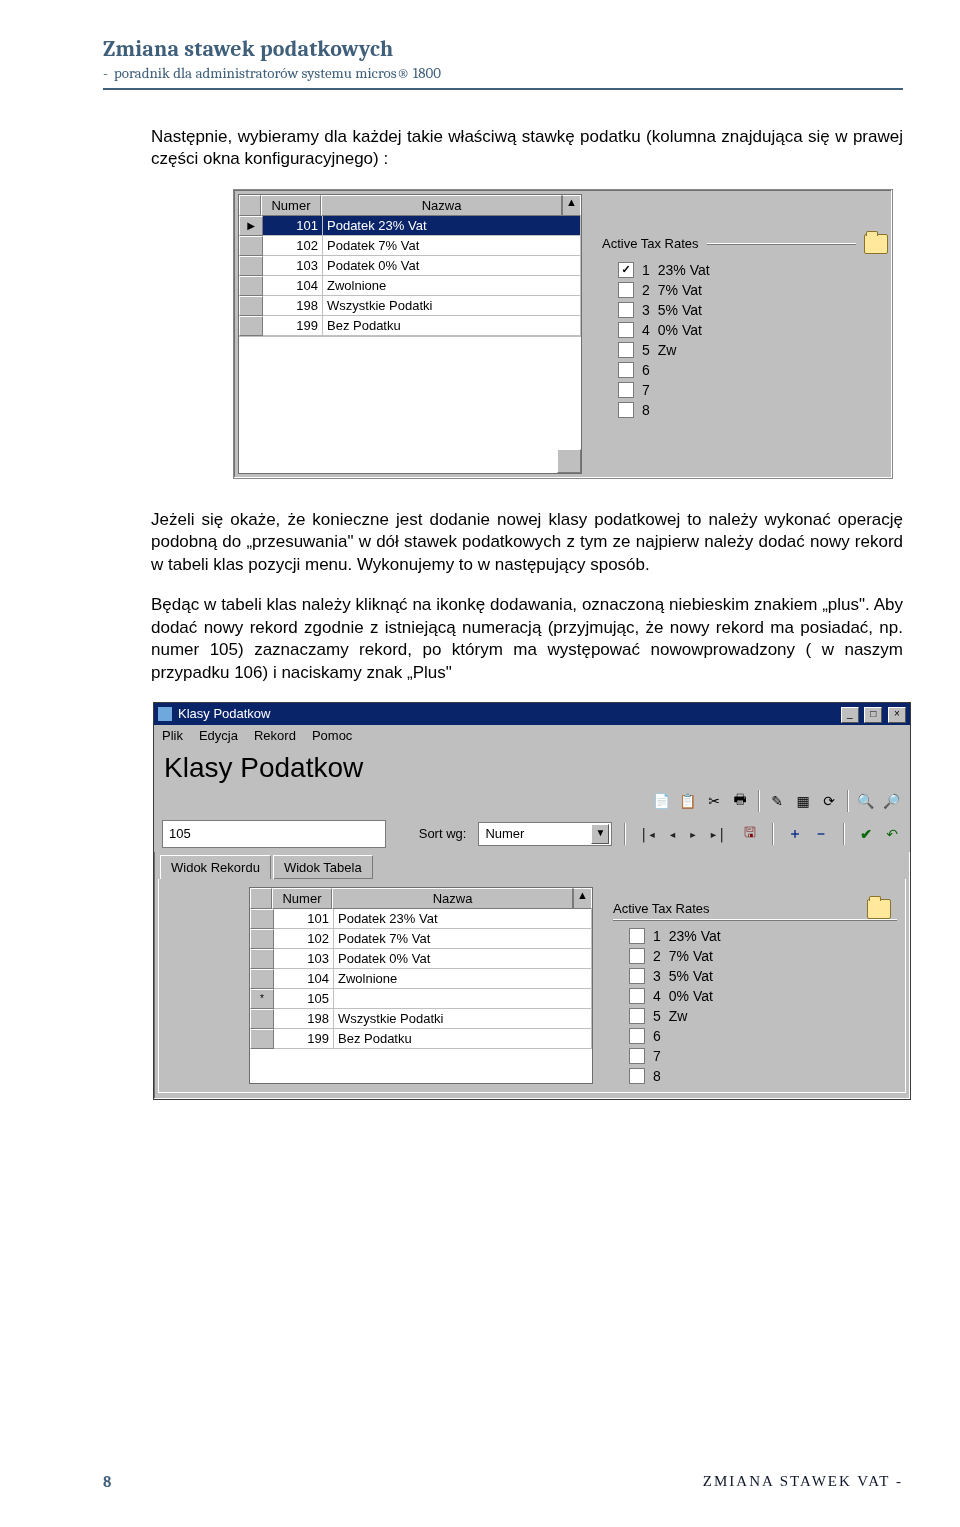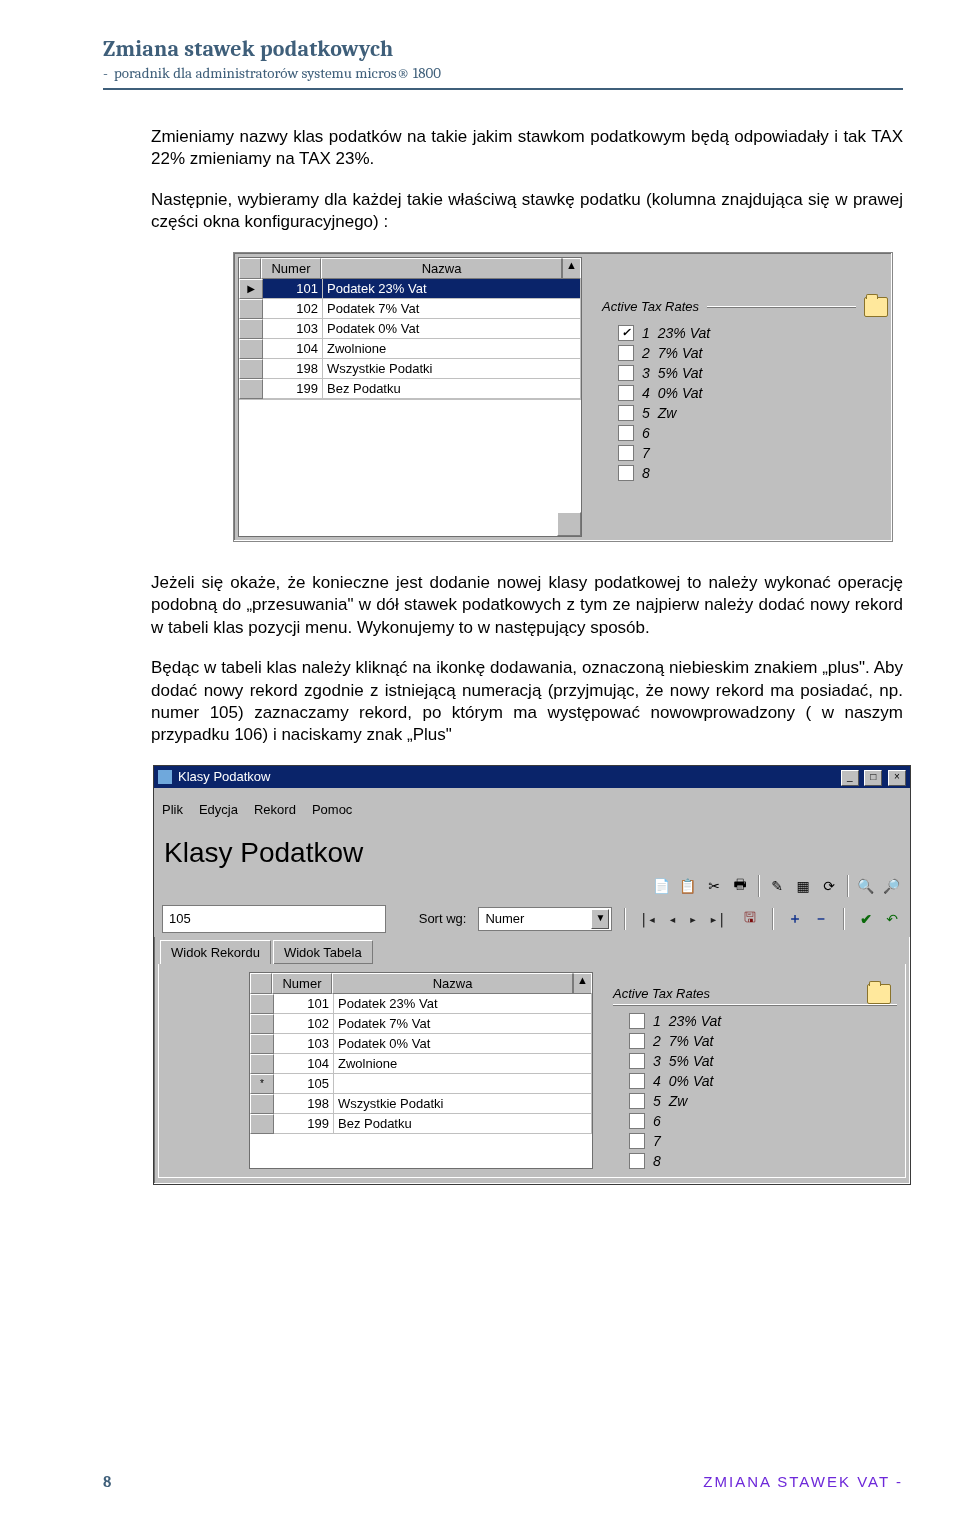--- a/index.html
+++ b/index.html
@@ -85,21 +85,21 @@
   .grow{display:flex;height:20px;align-items:stretch;}
   .grow .cell{border-right:1px solid #c0c0c0;border-bottom:1px solid #c0c0c0;padding:2px 4px;box-sizing:border-box;}
   .grow .c-left{width:22px;background:#bfbfbf;border:1px solid #fff;border-right:1px solid #7a7a7a;border-bottom:1px solid #7a7a7a;display:flex;align-items:center;justify-content:center;font-size:10px;}
   .grow .c-num{width:60px;text-align:right;}
   .grow .c-name{flex:1;}
   .grow.sel .c-num,.grow.sel .c-name{background:#0a246a;color:#fff;}
   .grid1-blank{height:120px;border-top:1px solid #c0c0c0;}
   .scroll-end{display:flex;justify-content:flex-end;}
   .scroll-knob{width:22px;height:22px;background:#bfbfbf;border:1px solid #fff;border-right-color:#7a7a7a;border-bottom-color:#7a7a7a;margin-top:-8px;}
   
-  .rpanel{flex:1;padding-top:40px;font-style:italic;}
+  .rpanel{flex:1;padding-top:40px;}
   .atr-head{display:flex;align-items:center;gap:8px;margin-bottom:4px;}
   .atr-line{height:1px;background:#fff;box-shadow:0 1px 0 #7a7a7a;flex:1;}
   .folder-icon{width:22px;height:18px;background:#ffe89c;border:1px solid #8a732b;border-radius:2px;position:relative;}
   .folder-icon::before{content:"";position:absolute;top:-4px;left:1px;width:10px;height:4px;background:#ffe89c;border:1px solid #8a732b;border-bottom:none;border-radius:2px 2px 0 0;}
   .chk-row{display:flex;align-items:center;gap:8px;padding:4px 0 0 16px;font-size:14px;}
   .chk{width:14px;height:14px;background:#fff;border:1px solid #7a7a7a;display:inline-flex;align-items:center;justify-content:center;font-size:11px;}
   .chk.checked::after{content:"✓";color:#000;font-weight:bold;}
 
   
   .sshot2{
@@ -113,21 +113,21 @@
     height:22px;
     background:linear-gradient(#0a246a,#0a246a);
     color:#fff;
     font-size:13px;
     display:flex;align-items:center;
     padding:0 4px;
     justify-content:space-between;
   }
   .titlebar .ticon{width:14px;height:14px;background:#6fa8dc;margin-right:6px;display:inline-block;}
   .titlebar .tbtns span{width:16px;height:14px;background:#bfbfbf;display:inline-block;margin-left:2px;border:1px solid #fff;border-right-color:#555;border-bottom-color:#555;font-size:10px;text-align:center;color:#000;line-height:12px;}
-  .menubar{display:flex;gap:16px;font-size:13px;padding:14px 8px;background:#bfbfbf;}
+  .menubar{display:flex;gap:16px;font-size:13px;padding:3px 8px;background:#bfbfbf;}
   .bigtitle{
     font-family:Arial,sans-serif;
     font-size:28px;
     padding:6px 10px 2px 10px;
     background:#bfbfbf;
   }
   .toolbar{
     display:flex;align-items:center;
     padding:4px 8px;
     background:#bfbfbf;
@@ -174,35 +174,34 @@
   .star{font-size:10px;}
   .folder-row{display:flex;justify-content:flex-end;align-items:center;gap:4px;padding-right:6px;}
 
   .footer{
     position:absolute;
     bottom:36px;left:80px;right:80px;
     display:flex;justify-content:space-between;
     font-size:15px;
   }
   .footer .fnum{color:#3f5f7a;font-family:Cambria,Georgia,serif;font-weight:bold;}
-  .footer .ftxt{color:#6d28d9;font-family:Liberation Sans, sans-serif;letter-spacing:2px;text-align:center;}
+  .footer .ftxt{color:#0f172a;font-family:Liberation Serif, serif;letter-spacing:2px;text-align:center;}
 </style>
 </head>
 <body>
 
 <div class="page">
 
   <div class="doc-title">Zmiana stawek podatkowych</div>
   <div class="doc-sub">
     <span class="dash">-</span>
     <span>poradnik dla administratorów systemu micros® 1800</span>
   </div>
   <hr class="rule">
 
-  <div class="body-text">Zmieniamy nazwy klas podatków na takie jakim stawkom podatkowym będą odpowiadały i tak TAX 22% zmieniamy na TAX 23%.</div>
   <div class="body-text">Następnie, wybieramy dla każdej takie właściwą stawkę podatku (kolumna znajdująca się w prawej części okna konfiguracyjnego) :</div>
 
   <div class="sshot sshot1">
     <div class="grid1">
       <div class="grid1-head">
         <div class="gh-cell gh-left"></div>
         <div class="gh-cell gh-num">Numer</div>
         <div class="gh-cell gh-name">Nazwa</div>
         <div class="gh-scroll">▲</div>
       </div>

